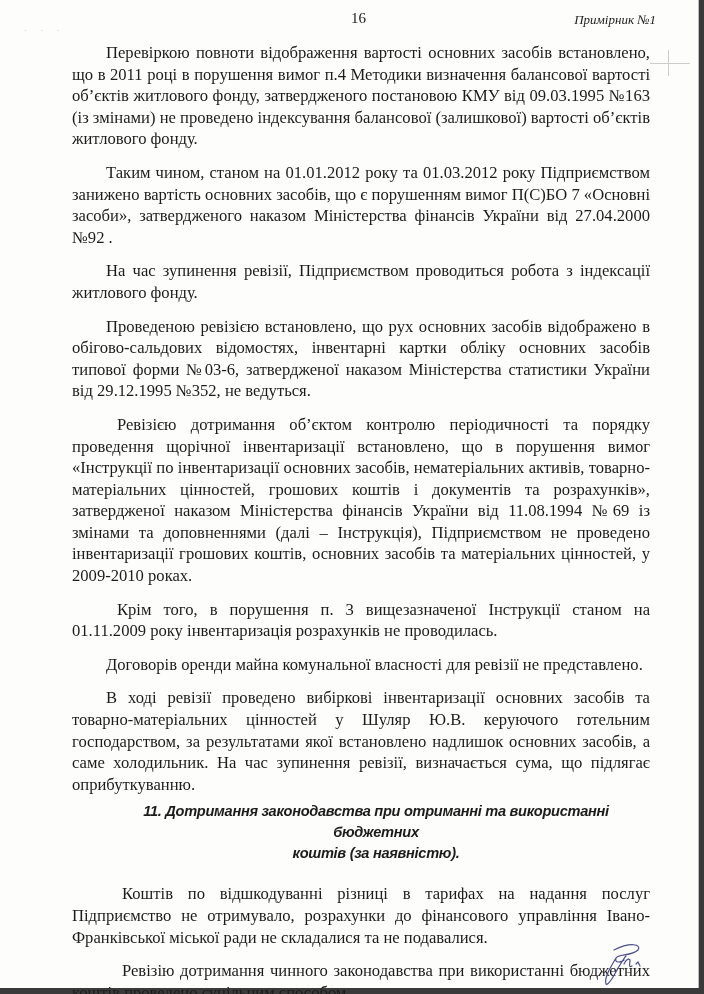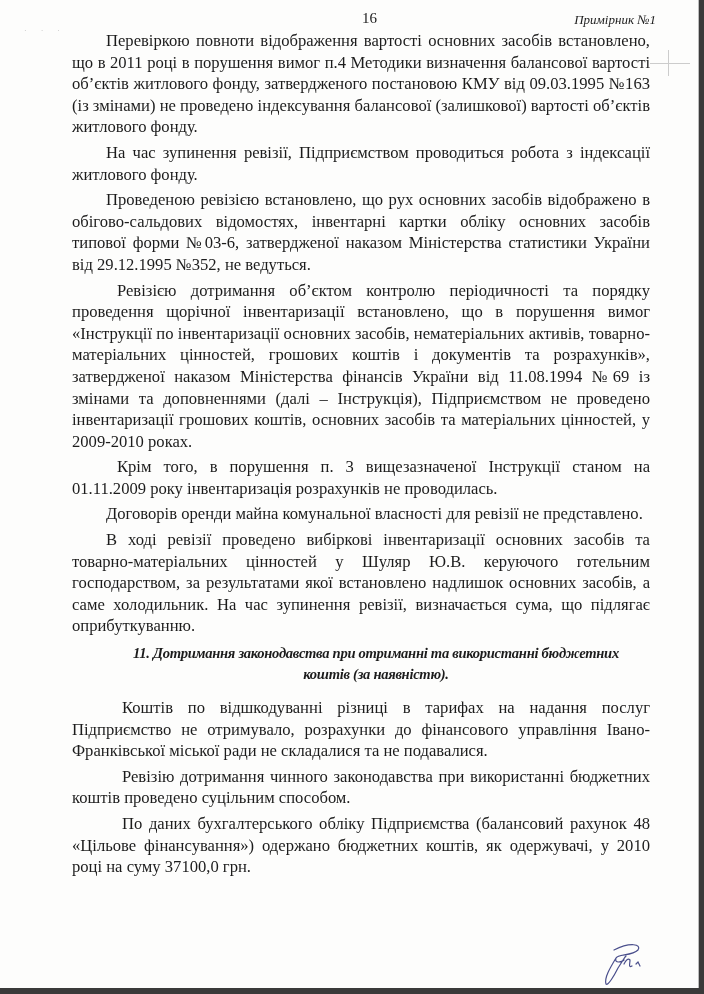--- a/index.html
+++ b/index.html
@@ -10,37 +10,37 @@
       color: #1c1c1c;
     }
     .page {
       position: absolute; left: 0; top: 0;
       width: 698px; height: 988px;
       background: #fdfdfc;
       border-right: 1px solid #bcbcbc;
     }
     .scan-specks { position: absolute; left: 24px; top: 26px; color: #bbb; font-size: 8px; letter-spacing: 6px; }
     .header {
-      position: absolute; top: 10px; left: 12px; right: 0; height: 18px;
+      position: absolute; top: 10px; left: 1px; right: 0; height: 18px;
       font-size: 15px;
     }
     .page-number { position: absolute; left: 350px; top: 0; }
     .copy-label { position: absolute; right: 42px; top: 2px; font-size: 13px; font-style: italic; }
     .body-text {
       position: absolute; left: 72px; top: 30px; width: 578px;
       font-size: 16.6px; line-height: 21.6px;
       text-align: justify;
     }
-    .para { margin: 0 0 4px 0; text-indent: 34px; }
+    .para { margin: 12px 0 4px 0; text-indent: 34px; }
     .para.wide-indent { text-indent: 45px; }
     .para.deep-indent { text-indent: 50px; }
     .section-heading {
       font-style: italic; font-weight: bold;
-      text-align: center; margin: 6px 0 12px 30px;
-      font-family: Liberation Serif, serif; font-size: 14.6px; line-height: 21px;
+      text-align: center; margin: 6px 0 19px 30px;
+      font-family: Liberation Sans, sans-serif; font-size: 14.6px; line-height: 21px;
       letter-spacing: -0.3px;
     }
     .signature {
       position: absolute; left: 600px; top: 940px; width: 50px; height: 48px;
     }
     .crosshair { position: absolute; left: 650px; top: 63px; width: 40px; height: 1px; background: #ccc; }
     .crosshair-v { position: absolute; left: 668px; top: 50px; width: 1px; height: 26px; background: #ccc; }
   </style>
 </head>
 <body>
@@ -50,20 +50,21 @@
   <div class="crosshair"></div>
   <div class="crosshair-v"></div>
 
   <div class="header">
     <span class="page-number">16</span>
     <span class="copy-label">Примірник №1</span>
   </div>
 
   <div class="body-text">
     <p class="para">Перевіркою повноти відображення вартості основних засобів встановлено, що в 2011 році в порушення вимог п.4 Методики визначення балансової вартості об’єктів житлового фонду, затвердженого постановою КМУ від 09.03.1995 №163 (із змінами) не проведено індексування балансової (залишкової) вартості об’єктів житлового фонду.</p>
+    <p class="para">Таким чином, станом на 01.01.2012 року та 01.03.2012 року Підприємством занижено вартість основних засобів, що є порушенням вимог П(С)БО 7 «Основні засоби», затвердженого наказом Міністерства фінансів України від 27.04.2000 №92 .</p>
     <p class="para">На час зупинення ревізії, Підприємством проводиться робота з індексації житлового фонду.</p>
     <p class="para">Проведеною ревізією встановлено, що рух основних засобів відображено в обігово-сальдових відомостях, інвентарні картки обліку основних засобів типової форми №03-6, затвердженої наказом Міністерства статистики України від 29.12.1995 №352, не ведуться.</p>
     <p class="para wide-indent">Ревізією дотримання об’єктом контролю періодичності та порядку проведення щорічної інвентаризації встановлено, що в порушення вимог «Інструкції по інвентаризації основних засобів, нематеріальних активів, товарно-матеріальних цінностей, грошових коштів і документів та розрахунків», затвердженої наказом Міністерства фінансів України від 11.08.1994 №69 із змінами та доповненнями (далі – Інструкція), Підприємством не проведено інвентаризації грошових коштів, основних засобів та матеріальних цінностей, у 2009-2010 роках.</p>
     <p class="para wide-indent">Крім того, в порушення п. 3 вищезазначеної Інструкції станом на 01.11.2009 року інвентаризація розрахунків не проводилась.</p>
     <p class="para">Договорів оренди майна комунальної власності для ревізії не представлено.</p>
     <p class="para">В ході ревізії проведено вибіркові інвентаризації основних засобів та товарно-матеріальних цінностей у Шуляр Ю.В. керуючого готельним господарством, за результатами якої встановлено надлишок основних засобів, а саме холодильник. На час зупинення ревізії, визначається сума, що підлягає оприбуткуванню.</p>
 
     <div class="section-heading">
       <div>11. Дотримання законодавства при отриманні та використанні бюджетних</div>
       <div>коштів (за наявністю).</div>

